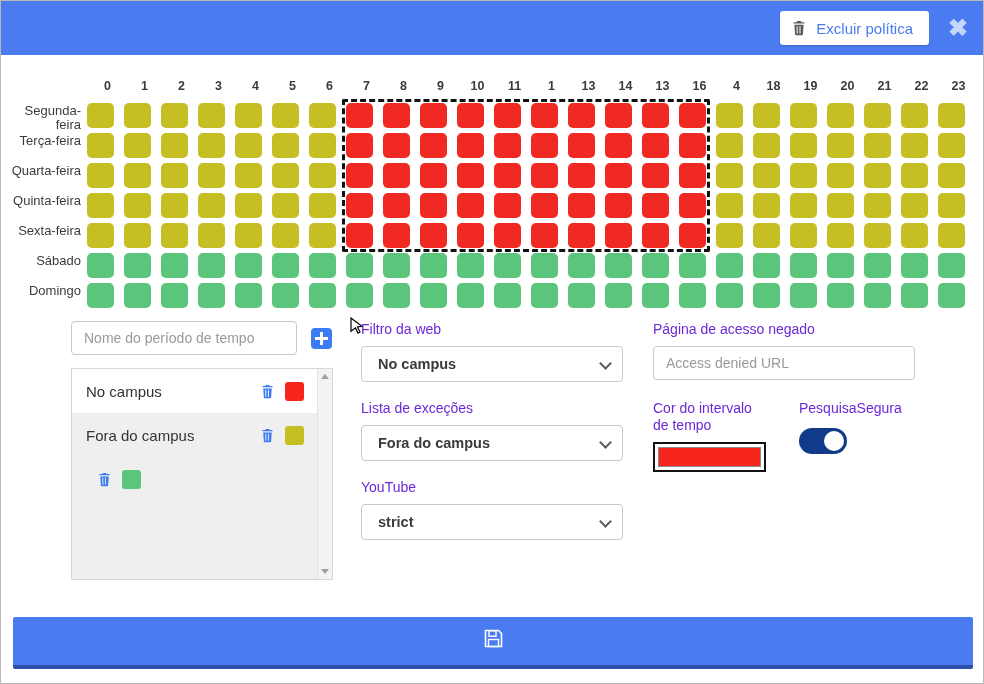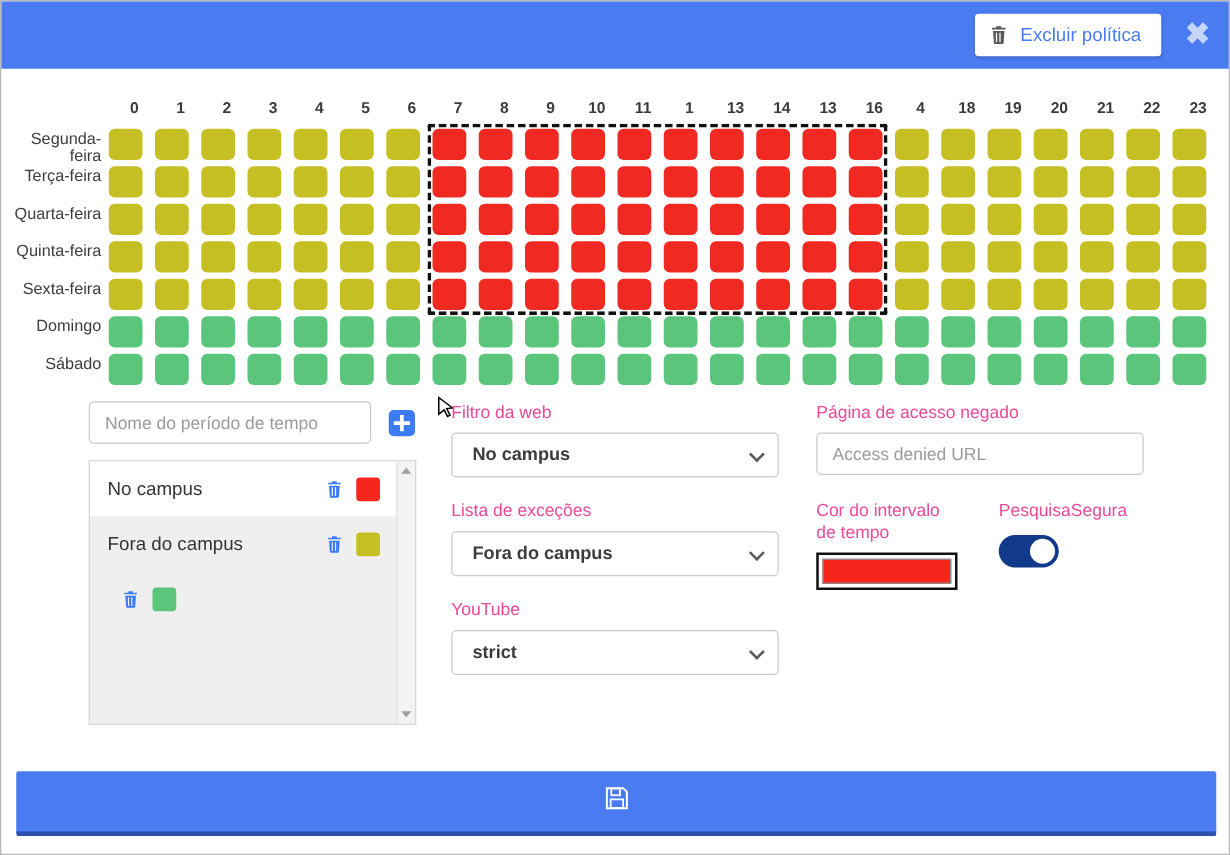--- a/index.html
+++ b/index.html
@@ -128,21 +128,21 @@
     left: 0; top: 320px;
     width: 984px; height: 290px;
   }
   .col { position: absolute; top: 0; }
   #col-left  { left: 70px;  width: 262px; }
   #col-mid   { left: 360px; width: 262px; }
   #col-right { left: 652px; width: 262px; }
 
   .field-label {
     font-size: 14px;
-    color: #ec4899;
+    color: #6d28d9;
     margin-bottom: 8px;
     line-height: 17px;
   }
 
   .txt-input {
     width: 100%; height: 34px;
     border: 1px solid #c9c9c9;
     border-radius: 4px;
     background: #ffffff;
     padding: 0 12px;
@@ -469,50 +469,50 @@
             <div class="cell" style="background: rgb(197, 191, 36);"></div>
             <div class="cell" style="background: rgb(197, 191, 36);"></div>
             <div class="cell" style="background: rgb(197, 191, 36);"></div>
             <div class="cell" style="background: rgb(197, 191, 36);"></div>
             <div class="cell" style="background: rgb(197, 191, 36);"></div>
             <div class="cell" style="background: rgb(197, 191, 36);"></div>
             <div class="cell" style="background: rgb(197, 191, 36);"></div>
           </div>
         </div>
         <div class="day-row">
+          <div class="day-label">Sábado</div>
+          <div class="cells">
+            <div class="cell" style="background: rgb(92, 197, 124);"></div>
+            <div class="cell" style="background: rgb(92, 197, 124);"></div>
+            <div class="cell" style="background: rgb(92, 197, 124);"></div>
+            <div class="cell" style="background: rgb(92, 197, 124);"></div>
+            <div class="cell" style="background: rgb(92, 197, 124);"></div>
+            <div class="cell" style="background: rgb(92, 197, 124);"></div>
+            <div class="cell" style="background: rgb(92, 197, 124);"></div>
+            <div class="cell" style="background: rgb(92, 197, 124);"></div>
+            <div class="cell" style="background: rgb(92, 197, 124);"></div>
+            <div class="cell" style="background: rgb(92, 197, 124);"></div>
+            <div class="cell" style="background: rgb(92, 197, 124);"></div>
+            <div class="cell" style="background: rgb(92, 197, 124);"></div>
+            <div class="cell" style="background: rgb(92, 197, 124);"></div>
+            <div class="cell" style="background: rgb(92, 197, 124);"></div>
+            <div class="cell" style="background: rgb(92, 197, 124);"></div>
+            <div class="cell" style="background: rgb(92, 197, 124);"></div>
+            <div class="cell" style="background: rgb(92, 197, 124);"></div>
+            <div class="cell" style="background: rgb(92, 197, 124);"></div>
+            <div class="cell" style="background: rgb(92, 197, 124);"></div>
+            <div class="cell" style="background: rgb(92, 197, 124);"></div>
+            <div class="cell" style="background: rgb(92, 197, 124);"></div>
+            <div class="cell" style="background: rgb(92, 197, 124);"></div>
+            <div class="cell" style="background: rgb(92, 197, 124);"></div>
+            <div class="cell" style="background: rgb(92, 197, 124);"></div>
+          </div>
+        </div>
+        <div class="day-row">
           <div class="day-label">Domingo</div>
-          <div class="cells">
-            <div class="cell" style="background: rgb(92, 197, 124);"></div>
-            <div class="cell" style="background: rgb(92, 197, 124);"></div>
-            <div class="cell" style="background: rgb(92, 197, 124);"></div>
-            <div class="cell" style="background: rgb(92, 197, 124);"></div>
-            <div class="cell" style="background: rgb(92, 197, 124);"></div>
-            <div class="cell" style="background: rgb(92, 197, 124);"></div>
-            <div class="cell" style="background: rgb(92, 197, 124);"></div>
-            <div class="cell" style="background: rgb(92, 197, 124);"></div>
-            <div class="cell" style="background: rgb(92, 197, 124);"></div>
-            <div class="cell" style="background: rgb(92, 197, 124);"></div>
-            <div class="cell" style="background: rgb(92, 197, 124);"></div>
-            <div class="cell" style="background: rgb(92, 197, 124);"></div>
-            <div class="cell" style="background: rgb(92, 197, 124);"></div>
-            <div class="cell" style="background: rgb(92, 197, 124);"></div>
-            <div class="cell" style="background: rgb(92, 197, 124);"></div>
-            <div class="cell" style="background: rgb(92, 197, 124);"></div>
-            <div class="cell" style="background: rgb(92, 197, 124);"></div>
-            <div class="cell" style="background: rgb(92, 197, 124);"></div>
-            <div class="cell" style="background: rgb(92, 197, 124);"></div>
-            <div class="cell" style="background: rgb(92, 197, 124);"></div>
-            <div class="cell" style="background: rgb(92, 197, 124);"></div>
-            <div class="cell" style="background: rgb(92, 197, 124);"></div>
-            <div class="cell" style="background: rgb(92, 197, 124);"></div>
-            <div class="cell" style="background: rgb(92, 197, 124);"></div>
-          </div>
-        </div>
-        <div class="day-row">
-          <div class="day-label">Sábado</div>
           <div class="cells">
             <div class="cell" style="background: rgb(92, 197, 124);"></div>
             <div class="cell" style="background: rgb(92, 197, 124);"></div>
             <div class="cell" style="background: rgb(92, 197, 124);"></div>
             <div class="cell" style="background: rgb(92, 197, 124);"></div>
             <div class="cell" style="background: rgb(92, 197, 124);"></div>
             <div class="cell" style="background: rgb(92, 197, 124);"></div>
             <div class="cell" style="background: rgb(92, 197, 124);"></div>
             <div class="cell" style="background: rgb(92, 197, 124);"></div>
             <div class="cell" style="background: rgb(92, 197, 124);"></div>

